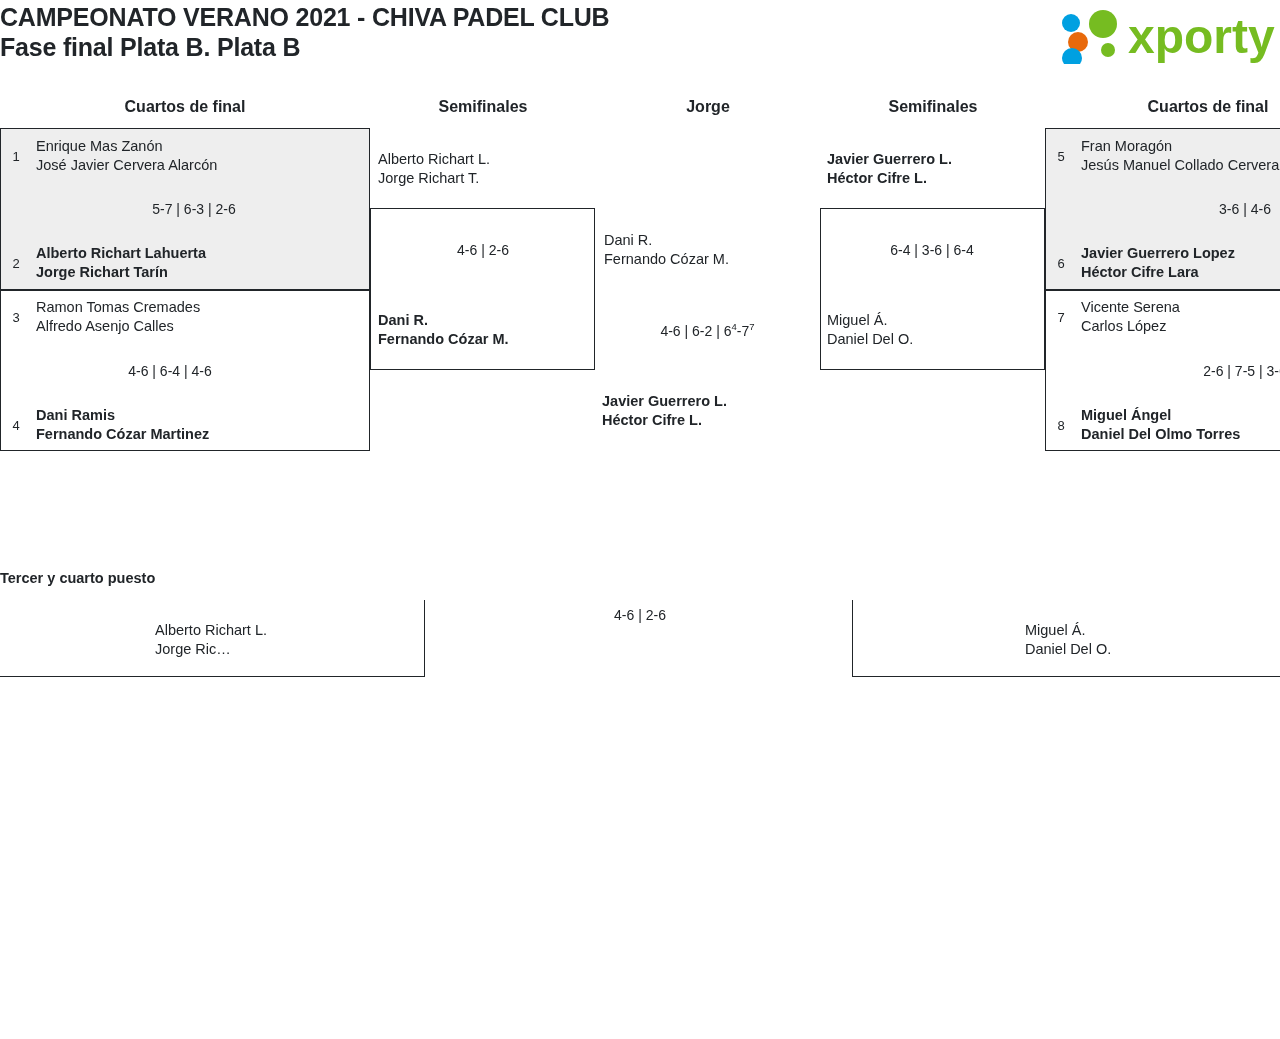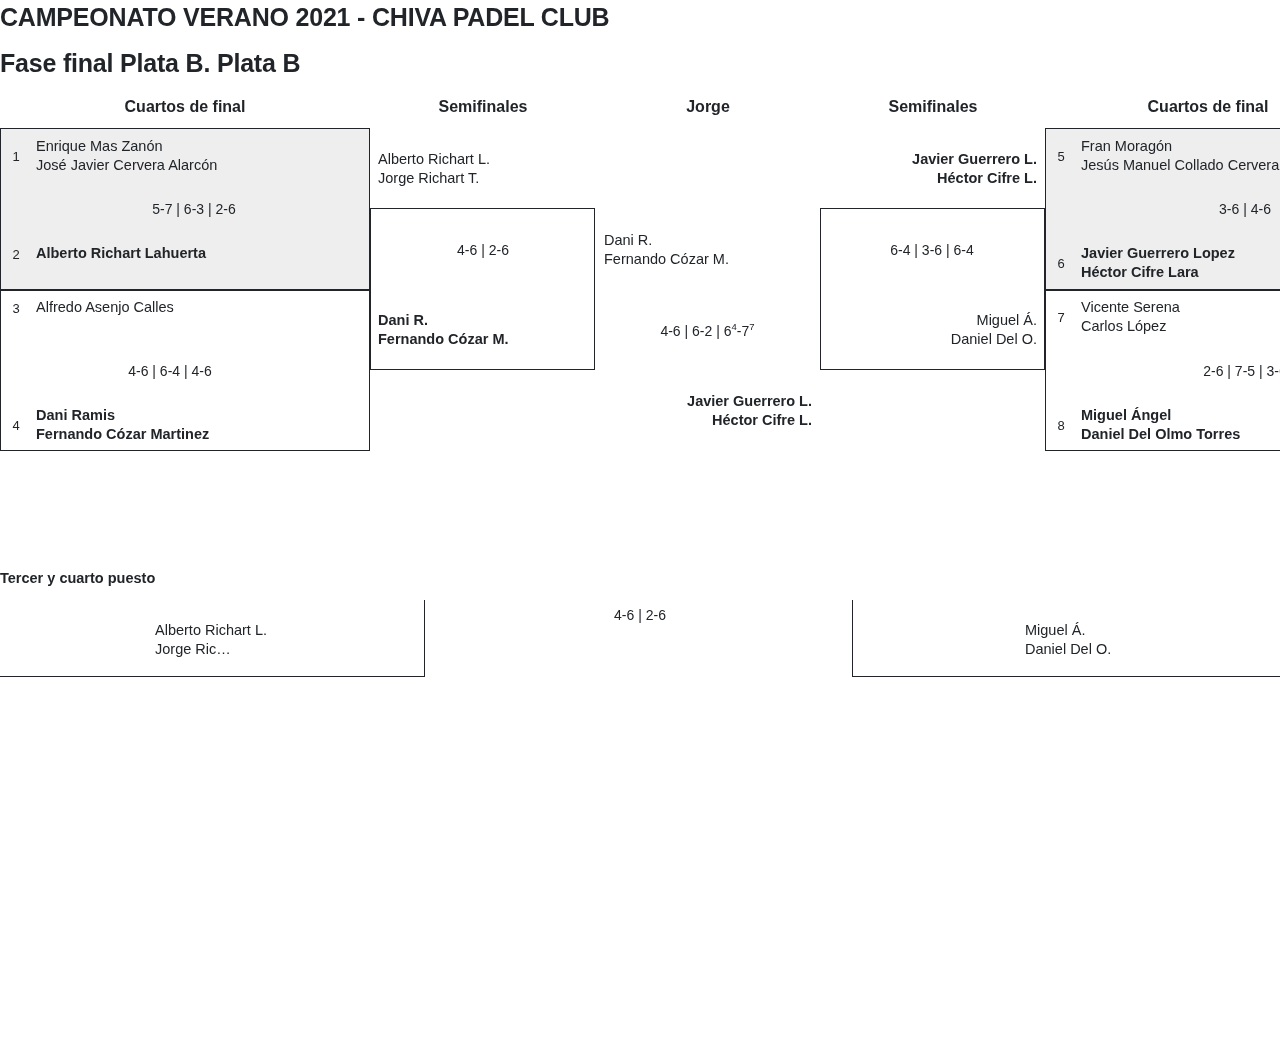--- a/index.html
+++ b/index.html
@@ -13,21 +13,21 @@
     overflow: hidden;
   }
   #root { position: relative; width: 1280px; height: 1039px; overflow: hidden; border-radius: 11px; }
 
   
   .page-title {
     position: absolute; left: 0; top: 2px;
     font-size: 25px; font-weight: bold; line-height: 30px;
     letter-spacing: -0.2px; white-space: nowrap;
   }
-  .page-title .line2 { display: block; margin-top: 16px; }
+  .page-title .line2 { display: block; }
 
   .logo { position: absolute; right: 2px; top: 6px; width: 232px; height: 58px; }
   .logo svg { display: block; }
 
   
   .col-head {
     position: absolute; top: 97px;
     font-size: 16px; font-weight: bold; line-height: 20px;
     text-align: center; white-space: nowrap;
   }
@@ -41,21 +41,21 @@
   .sidebox-r { position: absolute; border: 1px solid #212529; border-right: none; border-top: none; }
 
   
   .team { position: absolute; font-size: 14.5px; line-height: 19px; white-space: nowrap; }
   .team .seed {
     position: absolute; left: 0; top: 50%; transform: translateY(-50%);
     font-size: 13px; color: #212529; width: 16px; text-align: center;
   }
   .team .names { display: block; }
   .team.win { font-weight: bold; }
-  .team.ralign { text-align: right; }
+  .team.ralign { text-align: left; }
 
   
   .score { position: absolute; font-size: 14px; line-height: 18px; white-space: nowrap; }
   .score sup { font-size: 9.5px; vertical-align: super; line-height: 0; }
 
   
   .third-title {
     position: absolute; left: 0; top: 568px;
     font-size: 14.5px; font-weight: bold; line-height: 20px; white-space: nowrap;
   }
@@ -63,42 +63,54 @@
 </head>
 <body>
 
 <div id="root">
 
   <div class="page-title">
     <span>CAMPEONATO VERANO 2021 - CHIVA PADEL CLUB</span>
     <span class="line2">Fase final Plata B. Plata B</span>
   </div>
 
+  <div class="logo">
+    <svg width="232" height="58" viewBox="0 0 232 58" xmlns="http://www.w3.org/2000/svg">
+      <circle cx="25" cy="17" r="9" fill="#00a0e1"></circle>
+      <circle cx="57" cy="18" r="14" fill="#76bc21"></circle>
+      <circle cx="32" cy="36" r="10" fill="#e8690b"></circle>
+      <circle cx="62" cy="44" r="7" fill="#76bc21"></circle>
+      <circle cx="26" cy="52" r="10" fill="#00a0e1"></circle>
+      <text x="82" y="47" font-family="'Liberation Sans', sans-serif" font-size="48" font-weight="bold" fill="#76bc21">xporty</text>
+    </svg>
+  </div>
 
   <div class="col-head" style="left:85px;  width:200px;">Cuartos de final</div>
   <div class="col-head" style="left:383px; width:200px;">Semifinales</div>
   <div class="col-head" style="left:608px; width:200px;">Jorge</div>
   <div class="col-head" style="left:833px; width:200px;">Semifinales</div>
   <div class="col-head" style="left:1108px;width:200px;">Cuartos de final</div>
 
   <div class="mbox shaded" style="left:0px; top:128px; width:370px; height:162px;"></div>
   <div class="team" style="left:8px; top:137px; width:340px;">
     <span class="seed">1</span>
     <span class="names" style="margin-left:28px;">Enrique Mas Zanón</span>
     <span class="names" style="margin-left:28px;">José Javier Cervera Alarcón</span>
   </div>
   <div class="score" style="left:0px; top:200px; width:340px; text-align:center;padding-left:48px;">5-7 | 6-3 | 2-6</div>
   <div class="team win" style="left:8px; top:244px; width:340px;">
     <span class="seed" style="font-weight:normal;">2</span>
     <span class="names" style="margin-left:28px;">Alberto Richart Lahuerta</span>
+    <span class="names" style="margin-left:28px;">Jorge Richart Tarín</span>
   </div>
 
   <div class="mbox" style="left:0px; top:290px; width:370px; height:161px;"></div>
   <div class="team" style="left:8px; top:298px; width:340px;">
     <span class="seed">3</span>
+    <span class="names" style="margin-left:28px;">Ramon Tomas Cremades</span>
     <span class="names" style="margin-left:28px;">Alfredo Asenjo Calles</span>
   </div>
   <div class="score" style="left:0px; top:362px; width:340px; text-align:center;">4-6 | 6-4 | 4-6</div>
   <div class="team win" style="left:8px; top:406px; width:340px;">
     <span class="seed" style="font-weight:normal;">4</span>
     <span class="names" style="margin-left:28px;">Dani Ramis</span>
     <span class="names" style="margin-left:28px;">Fernando Cózar Martinez</span>
   </div>
 
   <div class="mbox" style="left:370px; top:208px; width:225px; height:162px;"></div>

